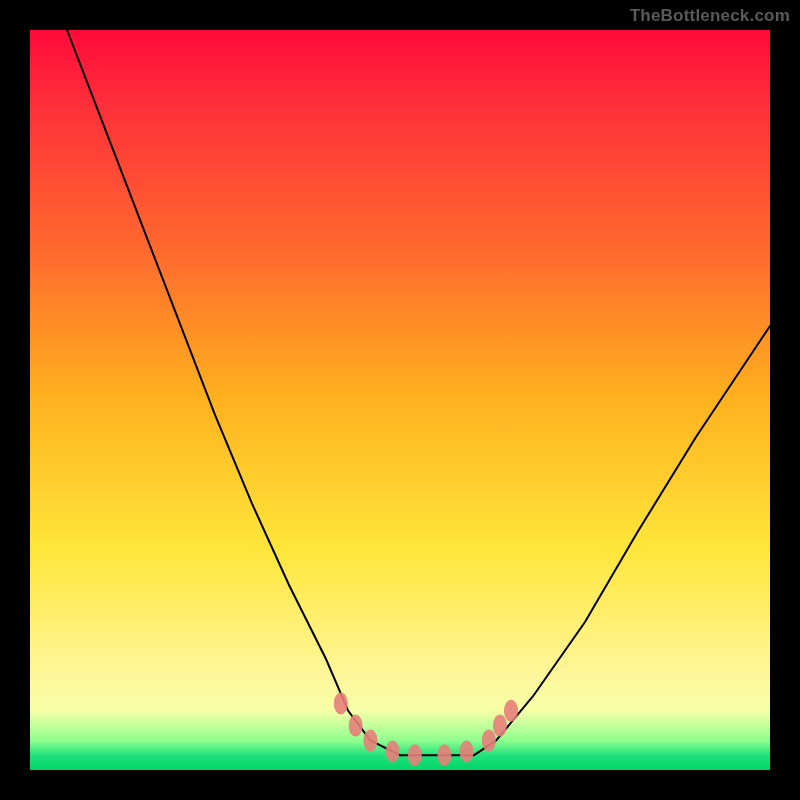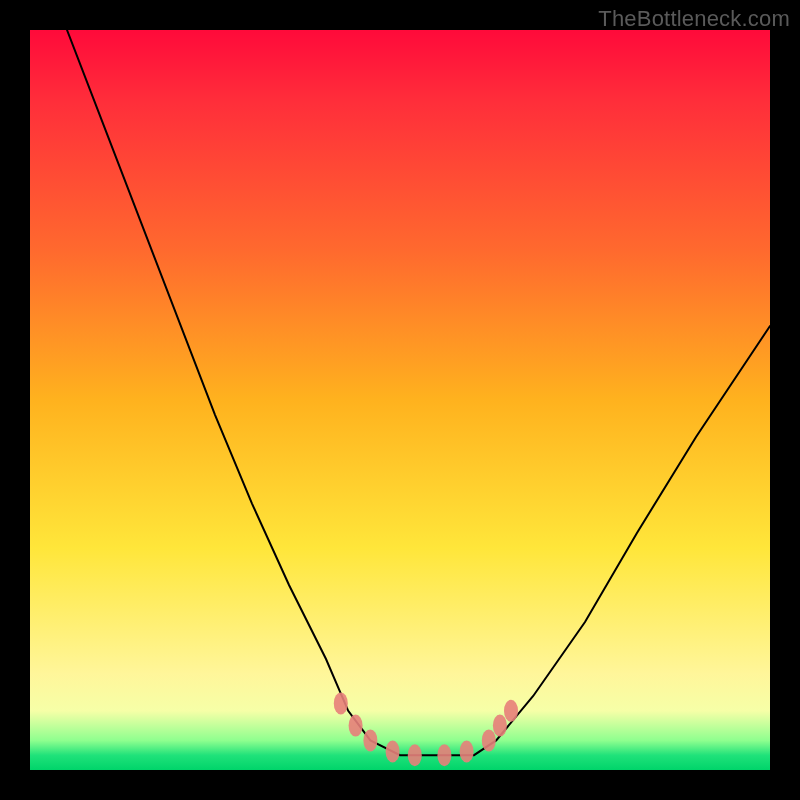--- a/index.html
+++ b/index.html
@@ -43,22 +43,22 @@
       #8fff8f 96%,
       #20e27a 98%,
       #00d46a 100%
     );
   }
   .watermark {
     position: absolute;
     top: 6px;
     right: 10px;
     color: #5a5a5a;
-    font-size: 22px;
-    font-weight: 400;
+    font-size: 17px;
+    font-weight: 700;
     letter-spacing: 0.2px;
     z-index: 5;
   }
   svg {
     position: absolute;
     inset: 0;
   }
 </style>
 </head>
 <body>

